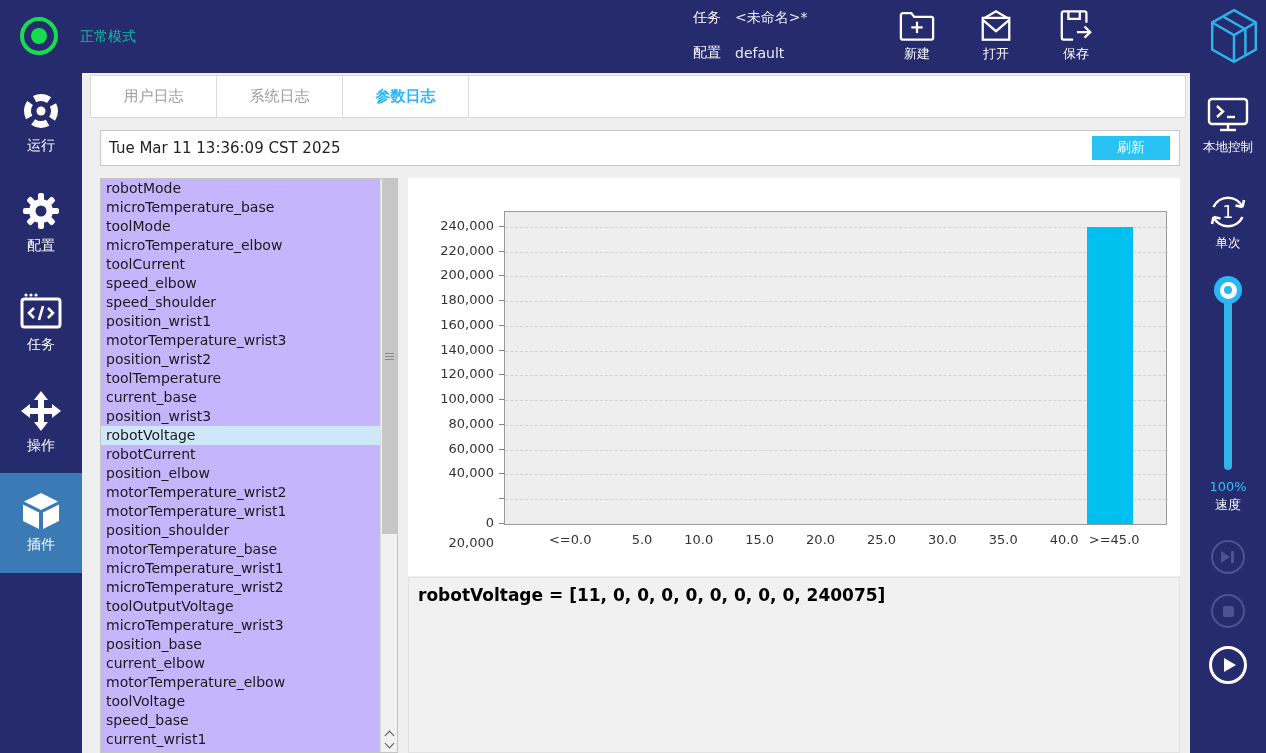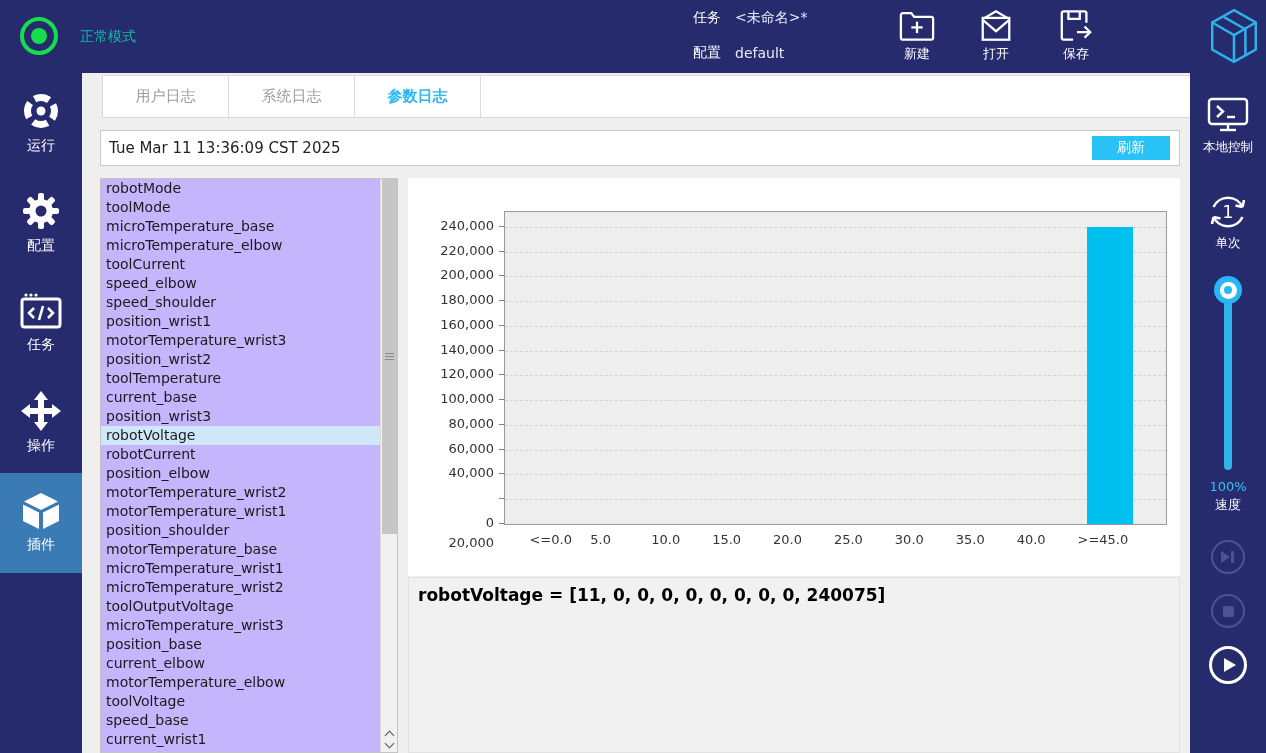--- a/index.html
+++ b/index.html
@@ -20,21 +20,21 @@
   .logo{position:absolute;left:1210px;top:8px}
 
   
   .leftbar{position:absolute;left:0;top:73px;width:82px;height:680px;background:#262b6e}
   .navitem{height:100px;display:flex;flex-direction:column;align-items:center;justify-content:center;
        gap:6px;color:#fff;font-size:14px;cursor:pointer}
   .navitem.active{background:#3a7ab5}
 
   
   .main{position:absolute;left:82px;top:73px;width:1108px;height:680px;background:#efefef}
-  .tabstrip{position:absolute;left:20px;top:2px;width:1096px;height:43px;background:#fff;
+  .tabstrip{position:absolute;left:8px;top:2px;width:1096px;height:43px;background:#fff;
        border:1px solid #d8d8d8;box-sizing:border-box;display:flex}
   .tab{width:125px;border-right:1px solid #dcdcdc;display:flex;align-items:center;justify-content:center;
        font-size:15px;color:#9c9c9c;cursor:pointer}
   .tab.active{color:#29b6f6;font-weight:bold}
 
   .timebar{position:absolute;left:18px;top:57px;width:1080px;height:36px;background:#fff;
        border:1px solid #c9c9c9;box-sizing:border-box;display:flex;align-items:center}
   .timetext{padding-left:8px;font-size:15px;color:#222;flex:1}
   .refresh{width:78px;height:24px;margin-right:9px;background:#29c2f5;color:#fff;font-size:14px;
        display:flex;align-items:center;justify-content:center;cursor:pointer}
@@ -56,21 +56,21 @@
   .chev.up::before{top:3px;transform:rotate(45deg)}
   .chev.down::before{top:0;transform:rotate(225deg)}
 
   
   .chartpanel{position:absolute;left:326px;top:105px;width:772px;height:398px;background:#fff}
   .plot{position:absolute;left:96px;top:33px;width:661px;height:312px;background:#eee;border:1px solid #9b9b9b}
   .gridline{position:absolute;left:0;right:0;border-top:1px dashed #d2d2d2}
   .bar{position:absolute;bottom:0;background:#00c0f0}
   .ylab{position:absolute;left:0;width:86px;text-align:right;font-size:13px;color:#333;height:16px;line-height:16px}
   .ytick{position:absolute;left:91px;width:5px;height:1px;background:#808080}
-  .xlab{position:absolute;top:354px;width:62px;text-align:left;font-size:13px;color:#333}
+  .xlab{position:absolute;top:354px;width:62px;text-align:right;font-size:13px;color:#333}
 
   
   .resultpanel{position:absolute;left:326px;top:504px;width:772px;height:176px;background:#f1f1f1;
        border:1px solid #e2e2e2;box-sizing:border-box}
   .resulttext{padding:7px 0 0 9px;font-size:17px;font-weight:600;color:#000}
 
   
   .rightbar{position:absolute;left:1190px;top:73px;width:76px;height:680px;background:#262b6e;color:#fff}
   .rb{position:absolute;left:50%;transform:translateX(-50%)}
   .rblabel{font-size:12.5px;white-space:nowrap;color:#fff}
@@ -207,22 +207,22 @@
   </div>
 
   <div class="timebar">
     <div class="timetext">Tue Mar 11 13:36:09 CST 2025</div>
     <div class="refresh">刷新</div>
   </div>
 
   <div class="listpanel">
     <div>
         <div class="prow">robotMode</div>
+        <div class="prow">microTemperature_base</div>
         <div class="prow">toolMode</div>
-        <div class="prow">microTemperature_base</div>
         <div class="prow">microTemperature_elbow</div>
         <div class="prow">toolCurrent</div>
         <div class="prow">speed_elbow</div>
         <div class="prow">speed_shoulder</div>
         <div class="prow">position_wrist1</div>
         <div class="prow">motorTemperature_wrist3</div>
         <div class="prow">position_wrist2</div>
         <div class="prow">toolTemperature</div>
         <div class="prow">current_base</div>
         <div class="prow">position_wrist3</div>

